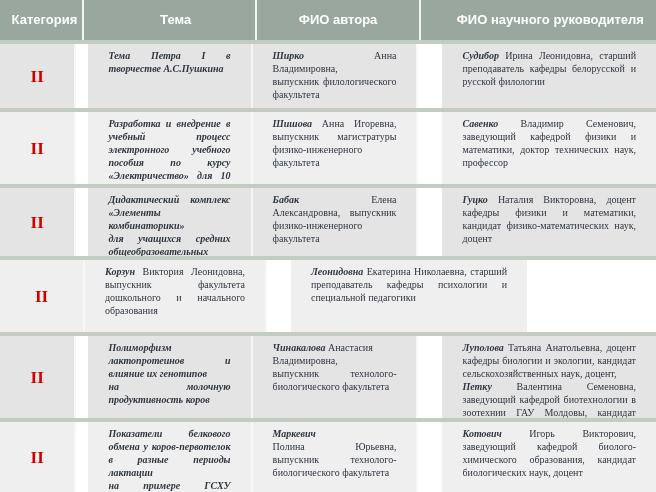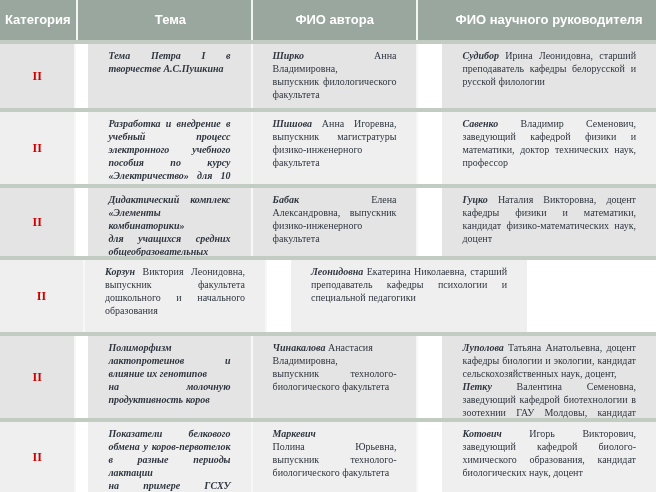--- a/index.html
+++ b/index.html
@@ -1,21 +1,21 @@
 <!DOCTYPE html>
 <html><head>
 <meta charset="utf-8">
 <style>
   html,body { margin:0; padding:0; background:#ffffff; }
   .slide {
     width:656px; height:492px; overflow:hidden; background:#ffffff;
     font-family:"Liberation Serif", serif;
   }
   .header-row {
-    display:flex; height:40px; background:#9AA79E;
+    display:flex; height:40px; background:#9AA79E;padding-left:7px;
   }
   .hcell {
     box-sizing:border-box; display:flex; align-items:center; justify-content:center;
     color:#ffffff; font-family:"Liberation Sans", sans-serif; font-weight:bold;
     font-size:13px; line-height:1.2; text-align:center;
     border-right:2px solid #F3F5F2; padding:0 4px;
   }
   .sep { height:4px; background:#C2CCC3; }
   .row { display:flex; }
   .row.odd  .cell { background:#E4E4E4; }
@@ -26,21 +26,21 @@
     text-align:justify; white-space:pre-line; overflow:hidden;
   }
   .c1 { width:85px; }
   .c2 { width:180px;margin-left:12px; }
   .c3 { width:182px; }
   .c4 { width:236px; border-right:none;margin-left:24px; }
   .r1 { height:64px; } .r2 { height:72px; } .r3 { height:68px; }
   .r4 { height:72px; } .r5 { height:82px; } .r6 { height:70px; }
   .cat {
     display:flex; align-items:center; justify-content:center;
-    color:#D00000; font-weight:bold; font-size:12px; padding:4px;
+    color:#D00000; font-weight:bold; font-size:17px; padding:4px;
     text-align:center; white-space:normal;
   }
   .theme { font-weight:bold; font-style:italic; }
   .justify-all { text-align-last:justify; }
   .nm { font-weight:bold; font-style:italic; }
 </style>
 </head>
 <body>
 
 <div class="slide">

